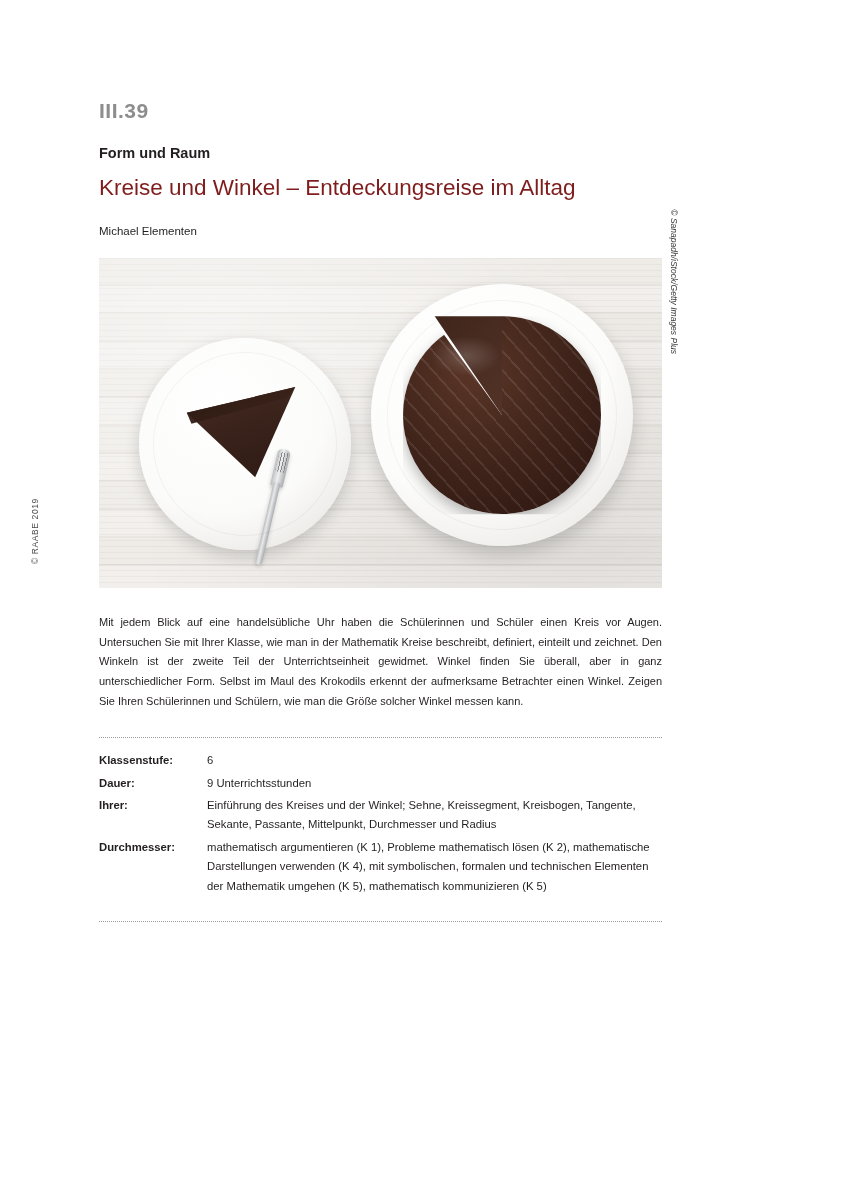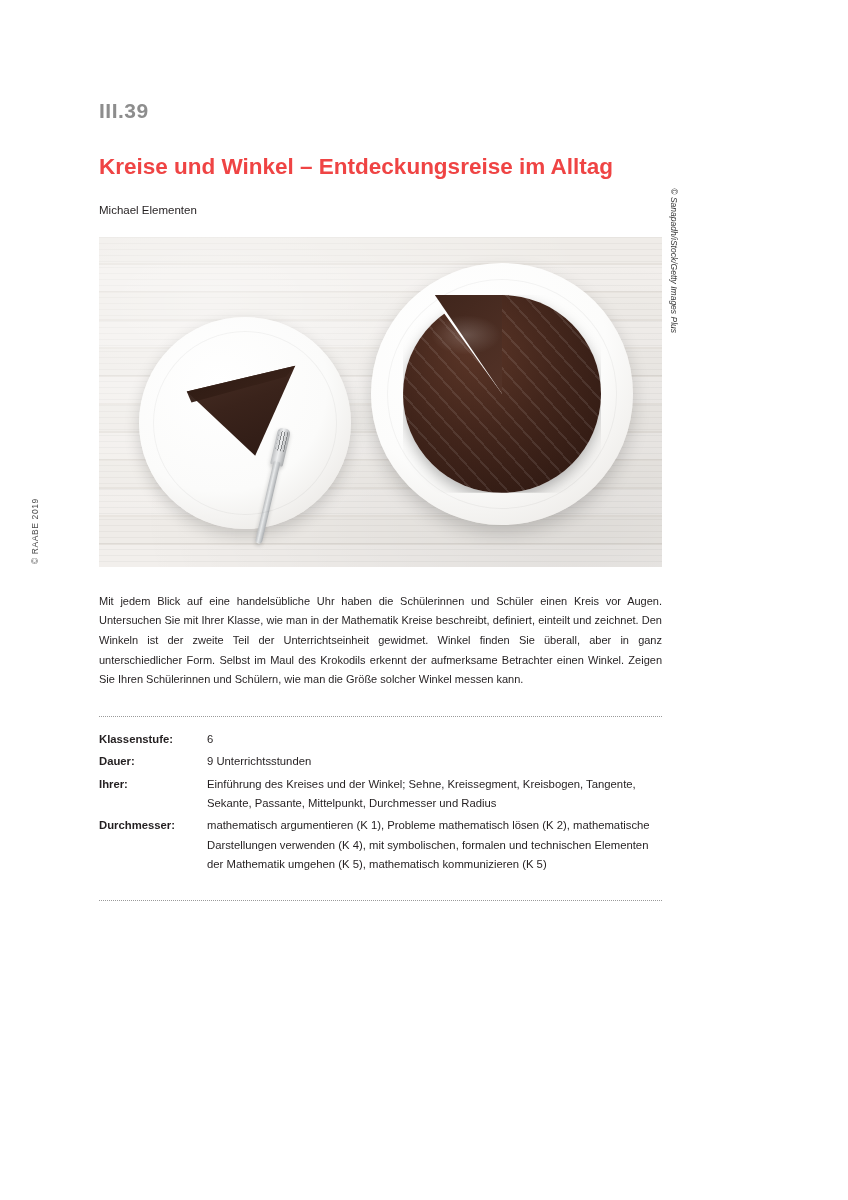--- a/index.html
+++ b/index.html
@@ -55,24 +55,24 @@
 
   .section-label {
     margin-top: 24px;
     font-size: 14.5px;
     font-weight: bold;
     color: #231f20;
     line-height: 1.2;
   }
 
   .main-title {
-    margin-top: 30px;
+    margin-top: 10px;
     font-size: 22.5px;
-    font-weight: bold;
-    color: #ef4444;
+    font-weight: normal;
+    color: #7f1d1d;
     line-height: 1.38;
   }
 
   .author {
     margin-top: 22px;
     font-size: 11.5px;
     color: #231f20;
     line-height: 1.2;
   }
 
@@ -307,20 +307,21 @@
 <body>
 
 <div class="page">
 
   <div class="side-copyright">© RAABE 2019</div>
 
   <div class="content">
 
     <div class="chapter-number">III.39</div>
 
+    <div class="section-label">Form und Raum</div>
 
     <h1 class="main-title">Kreise und Winkel – Entdeckungsreise im Alltag</h1>
 
     <div class="author">Michael Elementen</div>
 
     <div class="photo-wrap">
       <div class="photo">
         <div class="wood"></div>
 
         <div class="plate-small">

